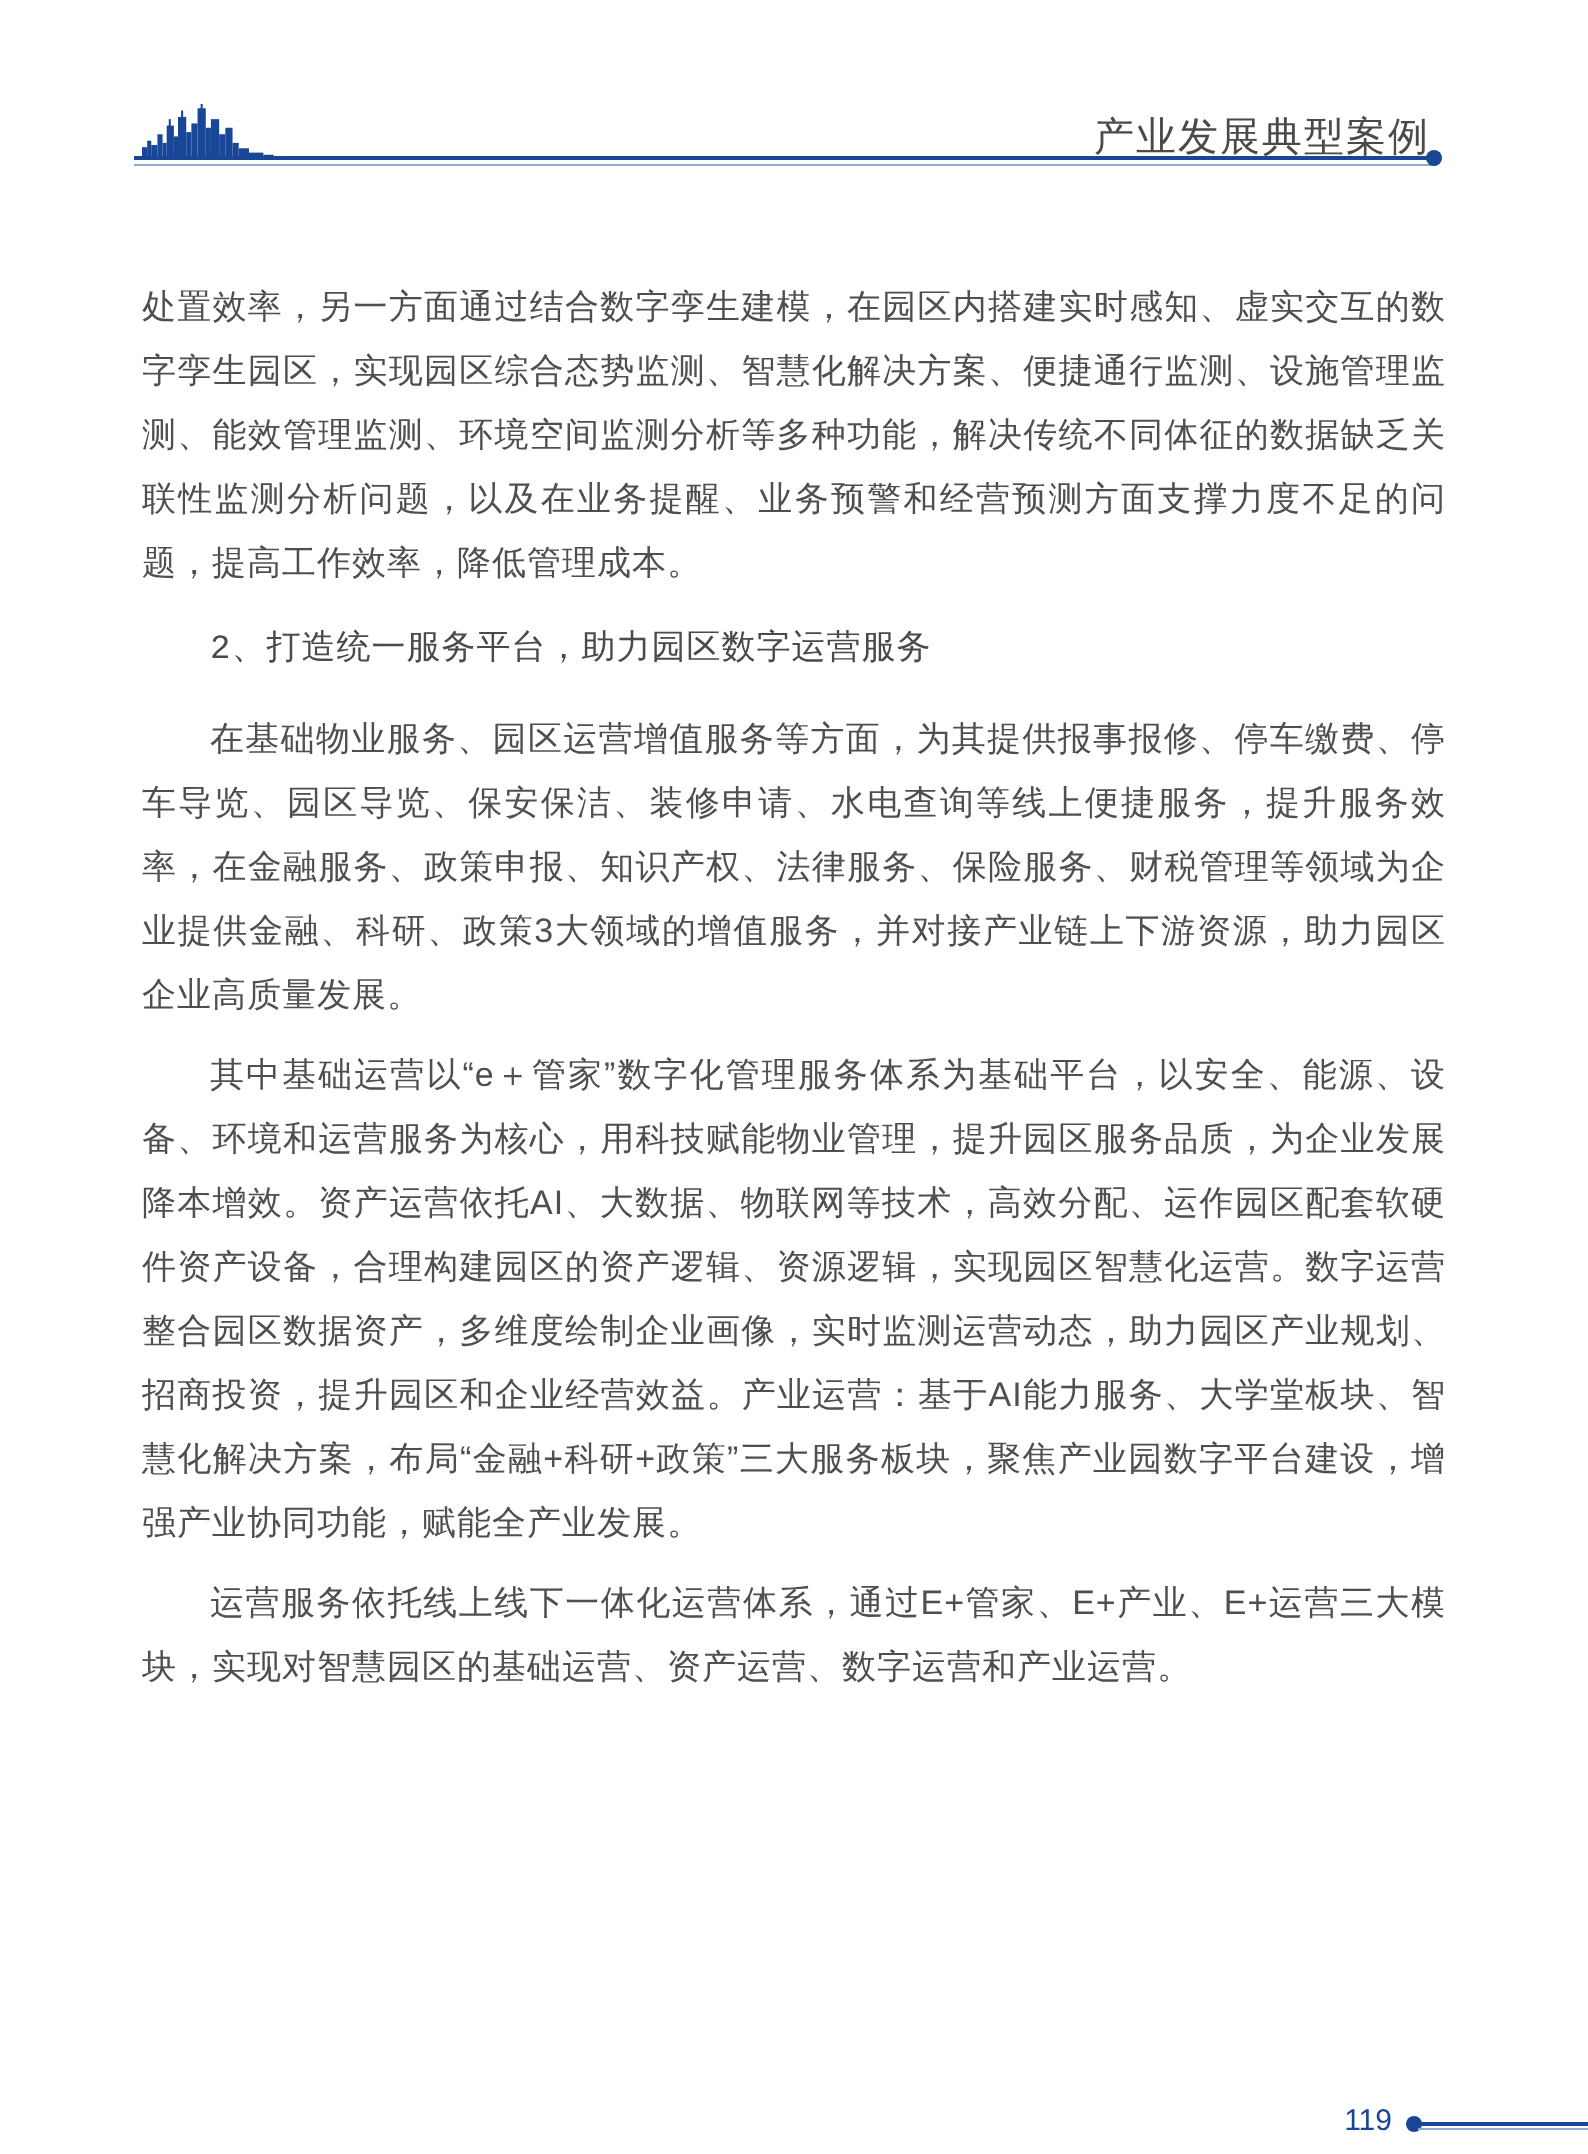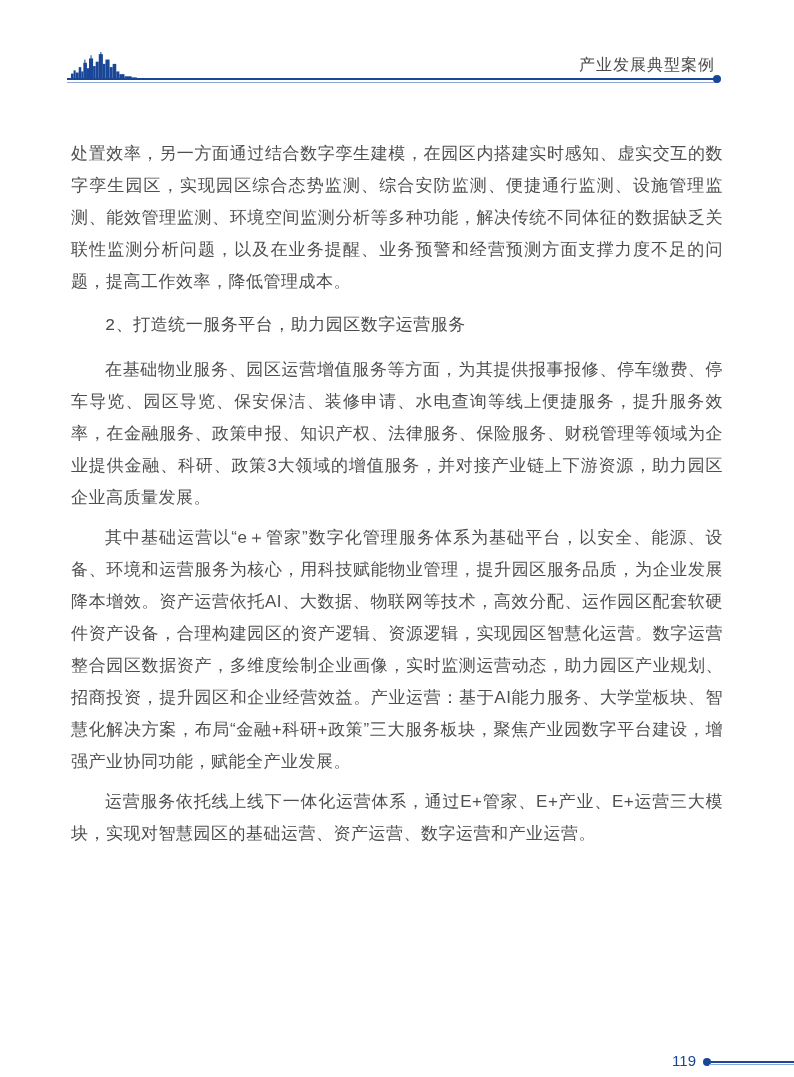--- a/index.html
+++ b/index.html
@@ -30,21 +30,21 @@
     left: 4px;
     bottom: 5px;
     width: 72px;
     height: 27px;
     fill: #1a4697;
   }
   .header-title {
     position: absolute;
     right: 3px;
     top: 5px;
-    font-size: 16px;
+    font-size: 20px;
     letter-spacing: 1px;
     color: #4a4a4a;
   }
   .header-rule {
     position: absolute;
     left: 0;
     right: 0;
     bottom: 0;
     height: 6px;
   }
@@ -160,21 +160,21 @@
     <span class="header-title">产业发展典型案例</span>
     <div class="header-rule">
       <div class="rule-dark">
         <span class="header-dot"></span>
       </div>
       <div class="rule-light"></div>
     </div>
   </div>
 
   <div class="content">
-    <p>处置效率，另一方面通过结合数字孪生建模，在园区内搭建实时感知、虚实交互的数字孪生园区，实现园区综合态势监测、综合安防监测、便捷通行监测、设施管理监测、能效管理监测、环境空间监测分析等多种功能，解决传统不同体征的数据缺乏关联性监测分析问题，以及在业务提醒、业务预警和经营预测方面支撑力度不足的问题，提高工作效率，降低管理成本。</p>
+    <p>处置效率，另一方面通过结合数字孪生建模，在园区内搭建实时感知、虚实交互的数字孪生园区，实现园区综合态势监测、智慧化解决方案、便捷通行监测、设施管理监测、能效管理监测、环境空间监测分析等多种功能，解决传统不同体征的数据缺乏关联性监测分析问题，以及在业务提醒、业务预警和经营预测方面支撑力度不足的问题，提高工作效率，降低管理成本。</p>
     <p class="heading">2、打造统一服务平台，助力园区数字运营服务</p>
     <p class="indent">在基础物业服务、园区运营增值服务等方面，为其提供报事报修、停车缴费、停车导览、园区导览、保安保洁、装修申请、水电查询等线上便捷服务，提升服务效率，在金融服务、政策申报、知识产权、法律服务、保险服务、财税管理等领域为企业提供金融、科研、政策3大领域的增值服务，并对接产业链上下游资源，助力园区企业高质量发展。</p>
     <p class="indent">其中基础运营以“e＋管家”数字化管理服务体系为基础平台，以安全、能源、设备、环境和运营服务为核心，用科技赋能物业管理，提升园区服务品质，为企业发展降本增效。资产运营依托AI、大数据、物联网等技术，高效分配、运作园区配套软硬件资产设备，合理构建园区的资产逻辑、资源逻辑，实现园区智慧化运营。数字运营整合园区数据资产，多维度绘制企业画像，实时监测运营动态，助力园区产业规划、招商投资，提升园区和企业经营效益。产业运营：基于AI能力服务、大学堂板块、智慧化解决方案，布局“金融+科研+政策”三大服务板块，聚焦产业园数字平台建设，增强产业协同功能，赋能全产业发展。</p>
     <p class="indent">运营服务依托线上线下一体化运营体系，通过E+管家、E+产业、E+运营三大模块，实现对智慧园区的基础运营、资产运营、数字运营和产业运营。</p>
   </div>
 
   <div class="footer">
     <span class="page-number">119</span>
     <span class="footer-dot"></span>
     <div class="footer-rule">

